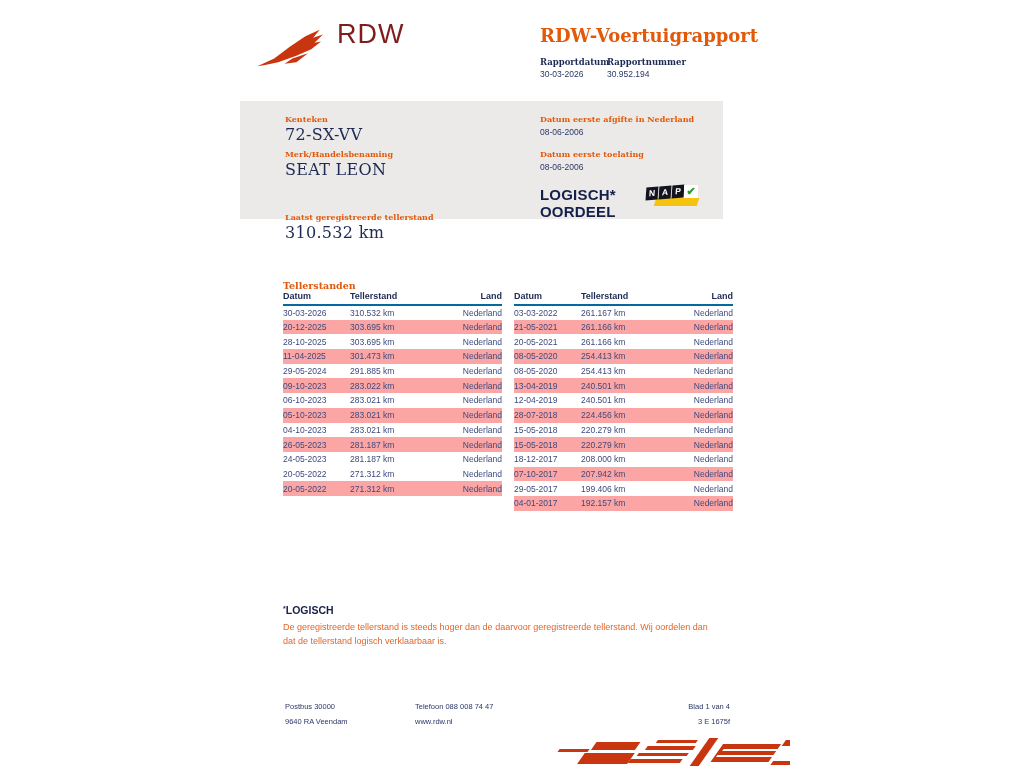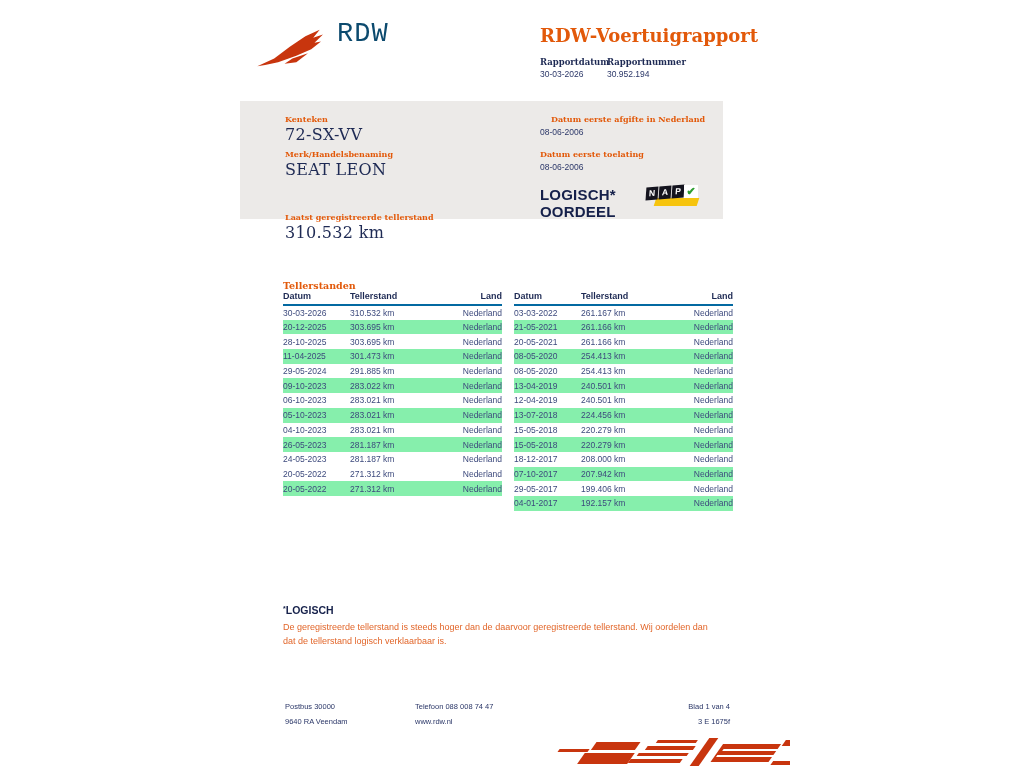--- a/index.html
+++ b/index.html
@@ -9,22 +9,22 @@
     width: 1024px; height: 768px;
     background: #ffffff;
     overflow: hidden;
     font-family: "Liberation Sans", sans-serif;
   }
 
   
   .logo-svg { position: absolute; left: 256px; top: 24px; width: 78px; height: 50px; }
   .logo-text {
     position: absolute; left: 337px; top: 19px;
-    font-family: Liberation Mono, monospace;
-    font-size: 27px; color: #0c4a6e; letter-spacing: 1px;
+    font-family: Liberation Sans, sans-serif;
+    font-size: 27px; color: #7f1d1d; letter-spacing: 1px;
   }
   .report-title {
     position: absolute; left: 540px; top: 25px;
     font-family: "DejaVu Serif", serif; font-weight: bold;
     font-size: 18px; color: #E2590A;
   }
   .meta-label {
     position: absolute; top: 57px;
     font-family: "DejaVu Serif", serif; font-weight: bold;
     font-size: 8.5px; color: #1E2A54;
@@ -98,21 +98,21 @@
   }
   .odo-table th.col-land, .odo-table td.col-land { text-align: right; }
   .odo-table col.c-date { width: 67px; }
   .odo-table col.c-val  { width: 85px; }
   .odo-table col.c-land { width: 67px; }
   .odo-table td {
     font-size: 8.5px; color: #3D4A7D;
     height: 14.7px; padding: 0; vertical-align: middle;
     white-space: nowrap; overflow: hidden;
   }
-  .odo-table tr.alt td { background: #86efac; }
+  .odo-table tr.alt td { background: #fca5a5; }
 
   
   .footnote-title {
     position: absolute; left: 283px; top: 604px;
     font-weight: bold; font-size: 10.5px; color: #15204A;
   }
   .footnote-title sup { font-size: 7px; vertical-align: 3px; }
   .footnote-text {
     position: absolute; left: 283px; top: 620px; width: 434px;
     font-size: 9px; line-height: 14px; color: #E2662A;
@@ -145,21 +145,21 @@
   <div class="meta-value mx2">30.952.194</div>
 
   <div class="vehicle-box">
     <div class="field-label" style="left:45px; top:13px;">Kenteken</div>
     <div class="field-value-lg" style="left:45px; top:24px;">72-SX-VV</div>
     <div class="field-label" style="left:45px; top:48px;">Merk/Handelsbenaming</div>
     <div class="field-value-lg" style="left:45px; top:59px;">SEAT LEON</div>
     <div class="field-label" style="left:45px; top:111px;">Laatst geregistreerde tellerstand</div>
     <div class="field-value-lg" style="left:45px; top:122px;">310.532 km</div>
 
-    <div class="field-label" style="left:300px; top:13px;margin-left:11px;">Datum eerste afgifte in Nederland</div>
+    <div class="field-label" style="left:300px; top:13px;">Datum eerste afgifte in Nederland</div>
     <div class="field-value-sm" style="left:300px; top:26px;">08-06-2006</div>
     <div class="field-label" style="left:300px; top:48px;">Datum eerste toelating</div>
     <div class="field-value-sm" style="left:300px; top:61px;">08-06-2006</div>
 
     <div class="oordeel">
       <div>LOGISCH*</div>
       <div>OORDEEL</div>
     </div>
 
     <div class="nap">
@@ -298,21 +298,21 @@
           <td>13-04-2019</td>
           <td>240.501 km</td>
           <td class="col-land">Nederland</td>
         </tr>
         <tr>
           <td>12-04-2019</td>
           <td>240.501 km</td>
           <td class="col-land">Nederland</td>
         </tr>
         <tr class="alt">
-          <td>13-07-2018</td>
+          <td>28-07-2018</td>
           <td>224.456 km</td>
           <td class="col-land">Nederland</td>
         </tr>
         <tr>
           <td>15-05-2018</td>
           <td>220.279 km</td>
           <td class="col-land">Nederland</td>
         </tr>
         <tr class="alt">
           <td>15-05-2018</td>

